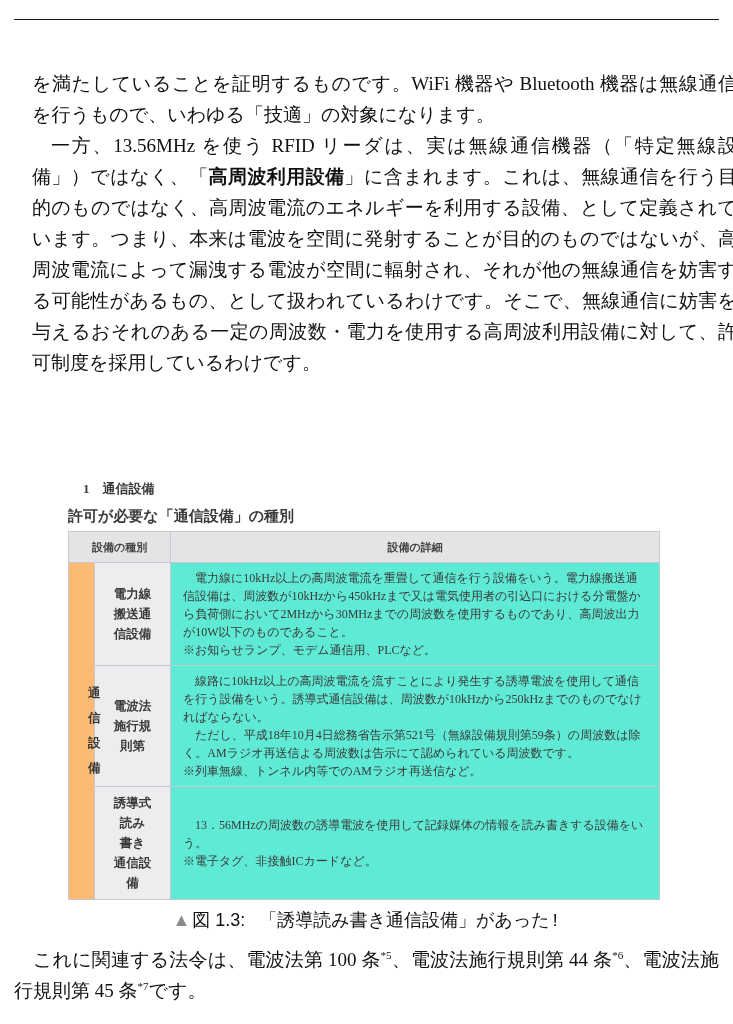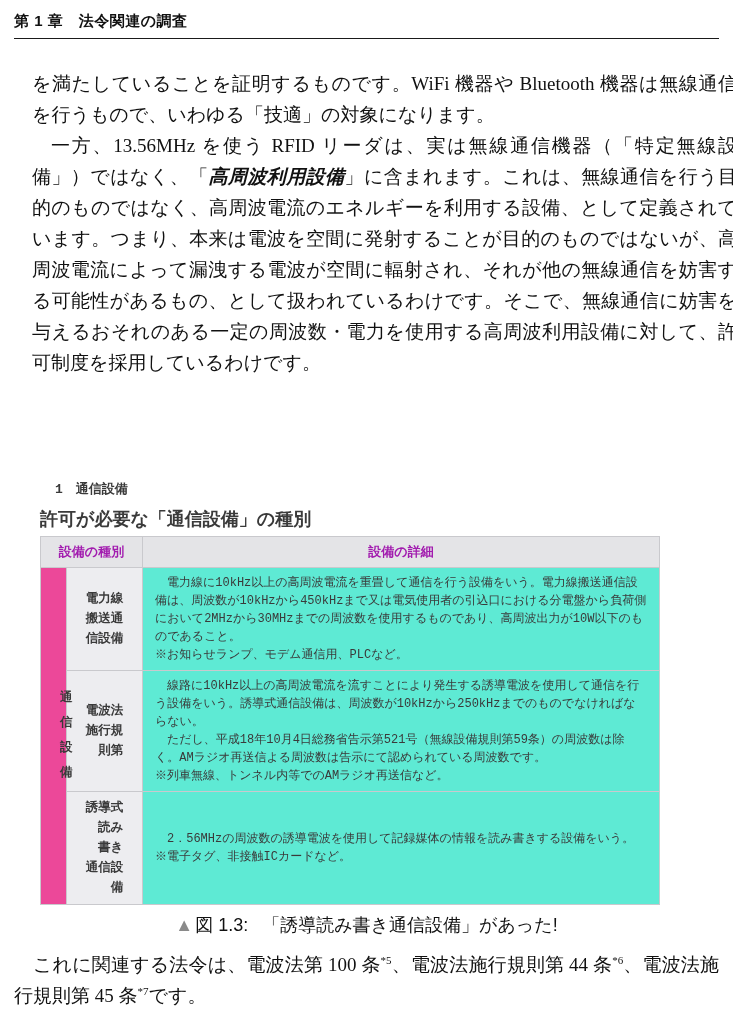--- a/index.html
+++ b/index.html
@@ -11,61 +11,60 @@
         justify-content:space-between;align-items:flex-end;
         font-family:"Liberation Sans","DejaVu Sans",sans-serif;
         font-size:15px;font-weight:bold;letter-spacing:0.5px;
         padding-bottom:7px;border-bottom:1.5px solid #1a1a1a;}
 
   
   .body-text{position:absolute;top:68px;left:32px;width:705px;
         font-size:19px;line-height:31px;text-align:justify;}
   .body-text p{margin:0;}
   .indent{text-indent:1em;}
-  .b{font-weight:bold;font-style:italic;}
+  .b{font-weight:bold;}
   sup{font-size:11px;vertical-align:super;line-height:0;}
 
   
   .lower{position:absolute;top:480px;left:0;right:0;bottom:0;overflow:hidden;}
 
-  .figure{margin:0 73px 0 40px;
-        font-family:Liberation Mono, monospace;
+  .figure{margin:0 73px 0 68px;
+        font-family:Liberation Serif, serif;
         color:#3a3a3a;font-size:12px;}
   .fig-heading{font-weight:bold;font-size:13px;padding-left:15px;}
   .fig-intro{margin-top:6px;padding-left:20px;padding-right:2px;line-height:18px;}
-  .fig-table-title{margin-top:9px;font-weight:bold;font-size:18px;}
+  .fig-table-title{margin-top:9px;font-weight:bold;font-size:15px;}
 
   table.equip{margin-top:5px;width:100%;border-collapse:collapse;table-layout:fixed;}
   .equip th,.equip td{border:1px solid #c9c9cd;}
   .equip thead th{background:#e4e4e7;height:28px;text-align:center;
-        font-size:13px;font-weight:bold;color:#a21caf;}
-  .cat-cell{background:#ec4899;vertical-align:middle;padding-left:19px;}
+        font-size:11px;font-weight:bold;color:#404040;}
+  .cat-cell{background:#fdba74;vertical-align:middle;padding-left:19px;}
   .cat-text{width:1em;margin:0 auto;word-break:break-all;line-height:2.0;
         font-weight:bold;font-size:12.5px;}
   .sub-cell{background:#ededf0;vertical-align:middle;padding:6px 2px;}
-  .sub-text{width:3em;margin:0 auto;word-break:break-all;text-align:right;
+  .sub-text{width:3em;margin:0 auto;word-break:break-all;text-align:center;
         line-height:1.6;font-weight:bold;font-size:12.5px;}
   .detail-cell{background:#5eead4;vertical-align:middle;padding:6px 12px;line-height:18px;}
 
   .caption{margin-top:8px;text-align:center;
         font-family:"Liberation Sans","DejaVu Sans",sans-serif;
         font-size:18px;color:#111111;}
   .caption .tri{color:#8a8a8a;margin-right:2px;}
-  .caption .cap-text{margin-left:14px;}
+  .caption .cap-text{margin-left:14px;font-family:Liberation Mono, monospace;}
 
   .closing{margin:12px 14px 0 14px;font-size:19px;line-height:31px;
         text-align:justify;text-indent:1em;}
 </style>
 </head>
 <body>
 
 <div class="page">
 
   <div class="running-head">
-    <span>第 1 章　法令関連の調査</span>
   </div>
 
   <div class="body-text">
     <p><span>を満たしていることを証明するものです。WiFi 機器や Bluetooth 機器は無線通信を行うもので、いわゆる「技適」の対象になります。</span></p>
     <p class="indent"><span>一方、13.56MHz を使う RFID リーダは、実は無線通信機器（「特定無線設備」）ではなく、「</span><span class="b">高周波利用設備</span><span>」に含まれます。これは、無線通信を行う目的のものではなく、高周波電流のエネルギーを利用する設備、として定義されています。つまり、本来は電波を空間に発射することが目的のものではないが、高周波電流によって漏洩する電波が空間に輻射され、それが他の無線通信を妨害する可能性があるもの、として扱われているわけです。そこで、無線通信に妨害を与えるおそれのある一定の周波数・電力を使用する高周波利用設備に対して、許可制度を採用しているわけです。</span></p>
   </div>
 
   <div class="lower">
 
     <div class="figure">
@@ -105,21 +104,21 @@
                 <div>　線路に10kHz以上の高周波電流を流すことにより発生する誘導電波を使用して通信を行う設備をいう。誘導式通信設備は、周波数が10kHzから250kHzまでのものでなければならない。</div>
                 <div>　ただし、平成18年10月4日総務省告示第521号（無線設備規則第59条）の周波数は除く。AMラジオ再送信よる周波数は告示にて認められている周波数です。</div>
                 <div>※列車無線、トンネル内等でのAMラジオ再送信など。</div>
               </td>
           </tr>
           <tr>
             <td class="sub-cell">
               <div class="sub-text">誘導式読み書き通信設備</div>
             </td>
             <td class="detail-cell">
-                <div>　2．56MHzの周波数の誘導電波を使用して記録媒体の情報を読み書きする設備をいう。</div>
+                <div>　13．56MHzの周波数の誘導電波を使用して記録媒体の情報を読み書きする設備をいう。</div>
                 <div>※電子タグ、非接触ICカードなど。</div>
               </td>
           </tr>
         </tbody>
       </table>
     </div>
 
     <div class="caption">
       <span class="tri">▲</span><span>図 1.3:</span><span class="cap-text">「誘導読み書き通信設備」があった!</span>
     </div>

